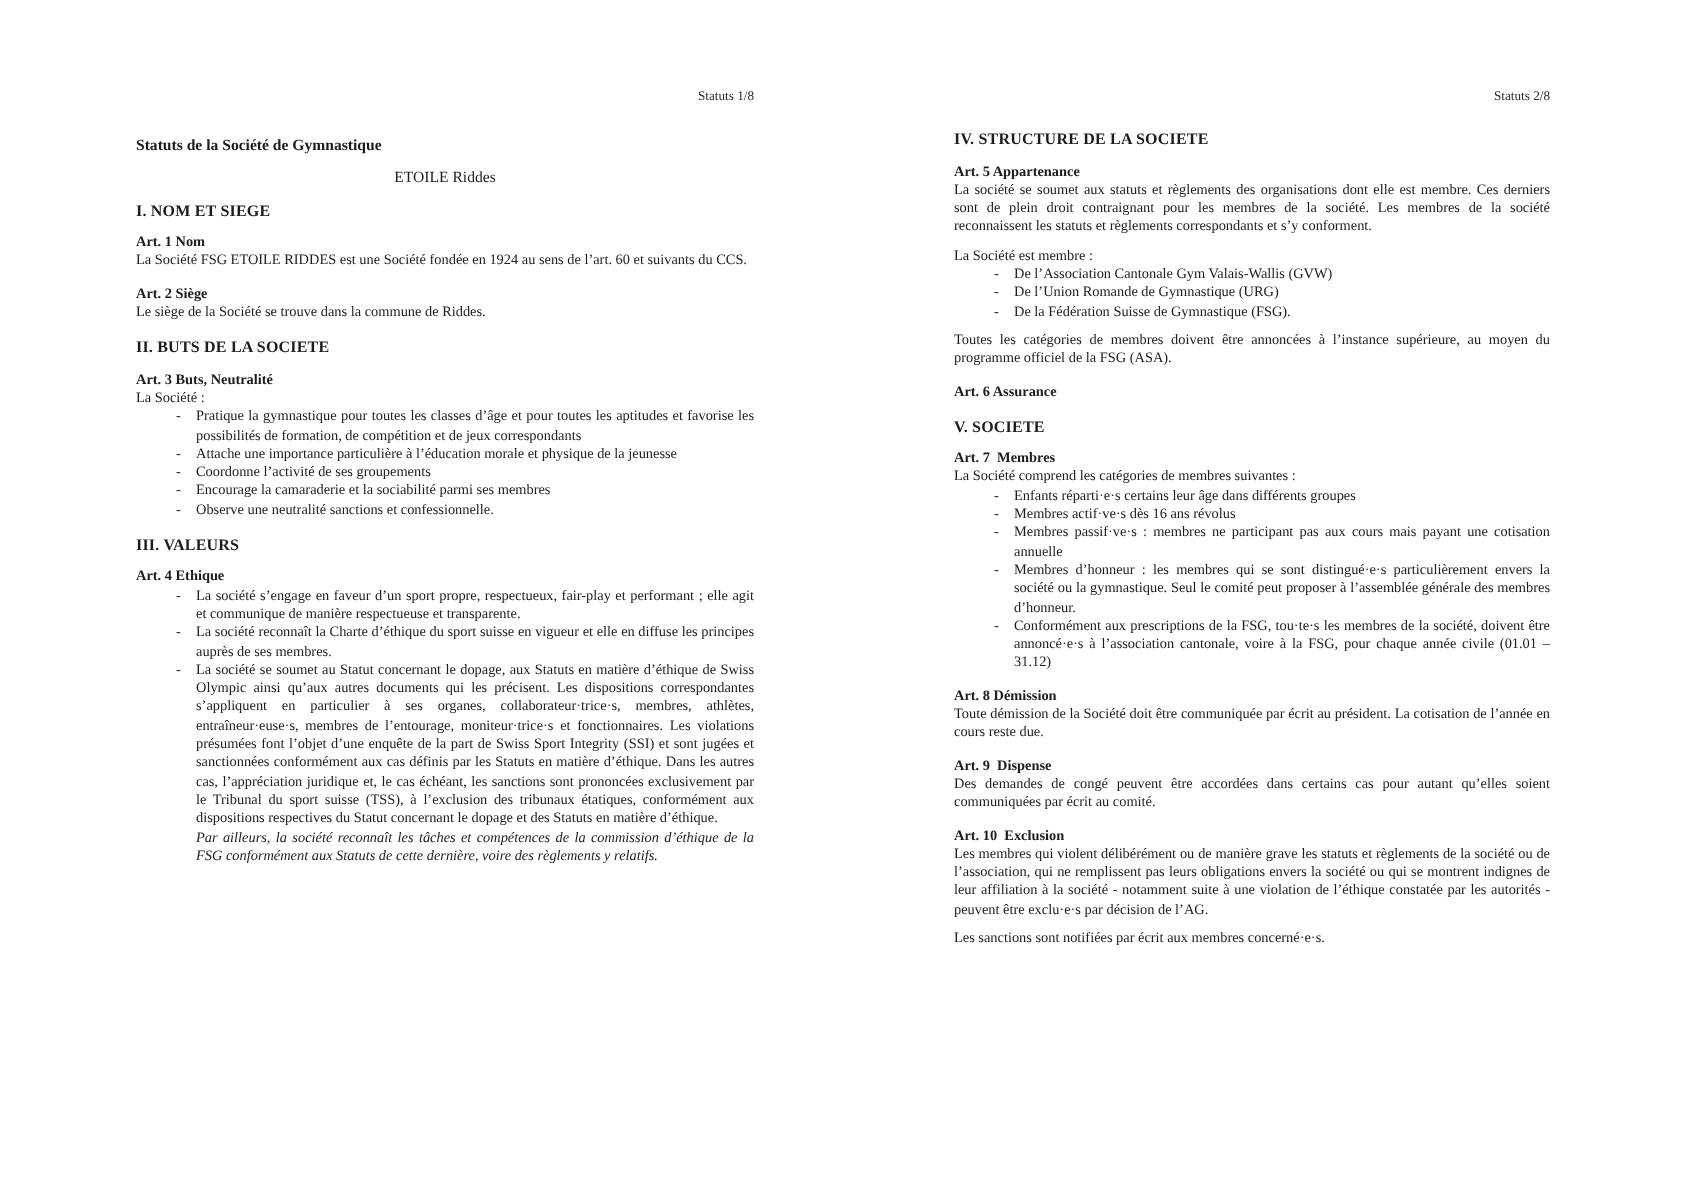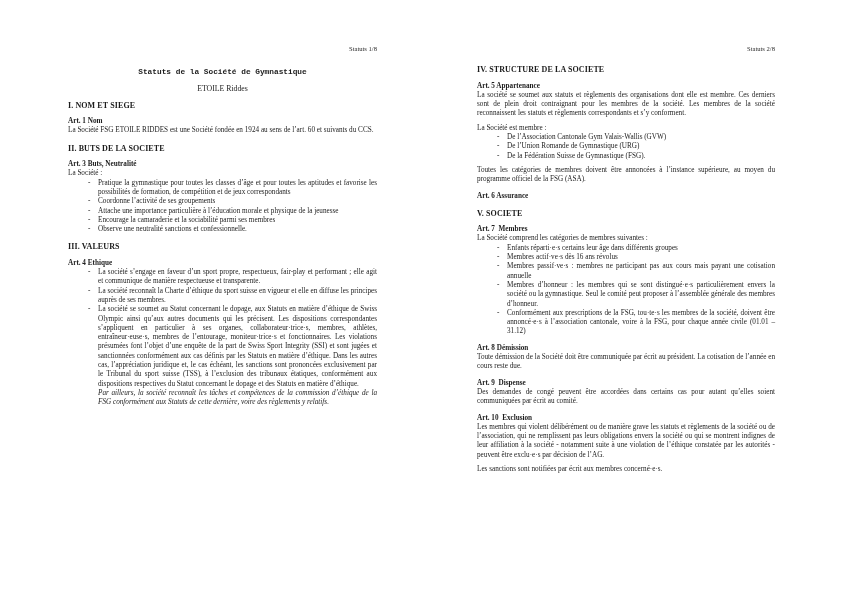--- a/index.html
+++ b/index.html
@@ -23,24 +23,23 @@
   #page-2 { left: 477px; width: 298px; }
 
   .page-header {
     padding-top: 44px;
     text-align: right;
     font-size: 6.6px;
     color: #2a2a2a;
   }
   .doc-title {
     margin-top: 15px;
-    text-align: center;
+    text-align: left;
     font-weight: bold;
     font-size: 7.8px;
-    font-family: Liberation Mono, monospace;
   }
   .doc-subtitle {
     margin-top: 6px;
     text-align: center;
     font-weight: normal;
     font-size: 7.8px;
   }
   .section-heading {
     margin-top: 8px;
     font-weight: bold;
@@ -77,30 +76,34 @@
   <div class="doc-title">Statuts de la Société de Gymnastique</div>
   <div class="doc-subtitle">ETOILE Riddes</div>
 
   <div class="section-heading">I. NOM ET SIEGE</div>
 
   <div class="article">
     <div class="article-heading">Art. 1 Nom</div>
     <div class="para">La Société FSG ETOILE RIDDES est une Société fondée en 1924 au sens de l’art. 60 et suivants du CCS.</div>
   </div>
 
+  <div class="article">
+    <div class="article-heading">Art. 2 Siège</div>
+    <div class="para">Le siège de la Société se trouve dans la commune de Riddes.</div>
+  </div>
 
   <div class="section-heading">II. BUTS DE LA SOCIETE</div>
 
   <div class="article">
     <div class="article-heading">Art. 3 Buts, Neutralité</div>
     <div class="para">La Société :</div>
     <div class="bullets">
       <div class="bullet">Pratique la gymnastique pour toutes les classes d’âge et pour toutes les aptitudes et favorise les possibilités de formation, de compétition et de jeux correspondants</div>
+      <div class="bullet">Attache une importance particulière à l’éducation morale et physique de la jeunesse</div>
       <div class="bullet">Coordonne l’activité de ses groupements</div>
-      <div class="bullet">Attache une importance particulière à l’éducation morale et physique de la jeunesse</div>
       <div class="bullet">Encourage la camaraderie et la sociabilité parmi ses membres</div>
       <div class="bullet">Observe une neutralité sanctions et confessionnelle.</div>
     </div>
   </div>
 
   <div class="section-heading">III. VALEURS</div>
 
   <div class="article">
     <div class="article-heading">Art. 4 Ethique</div>
     <div class="bullets">

